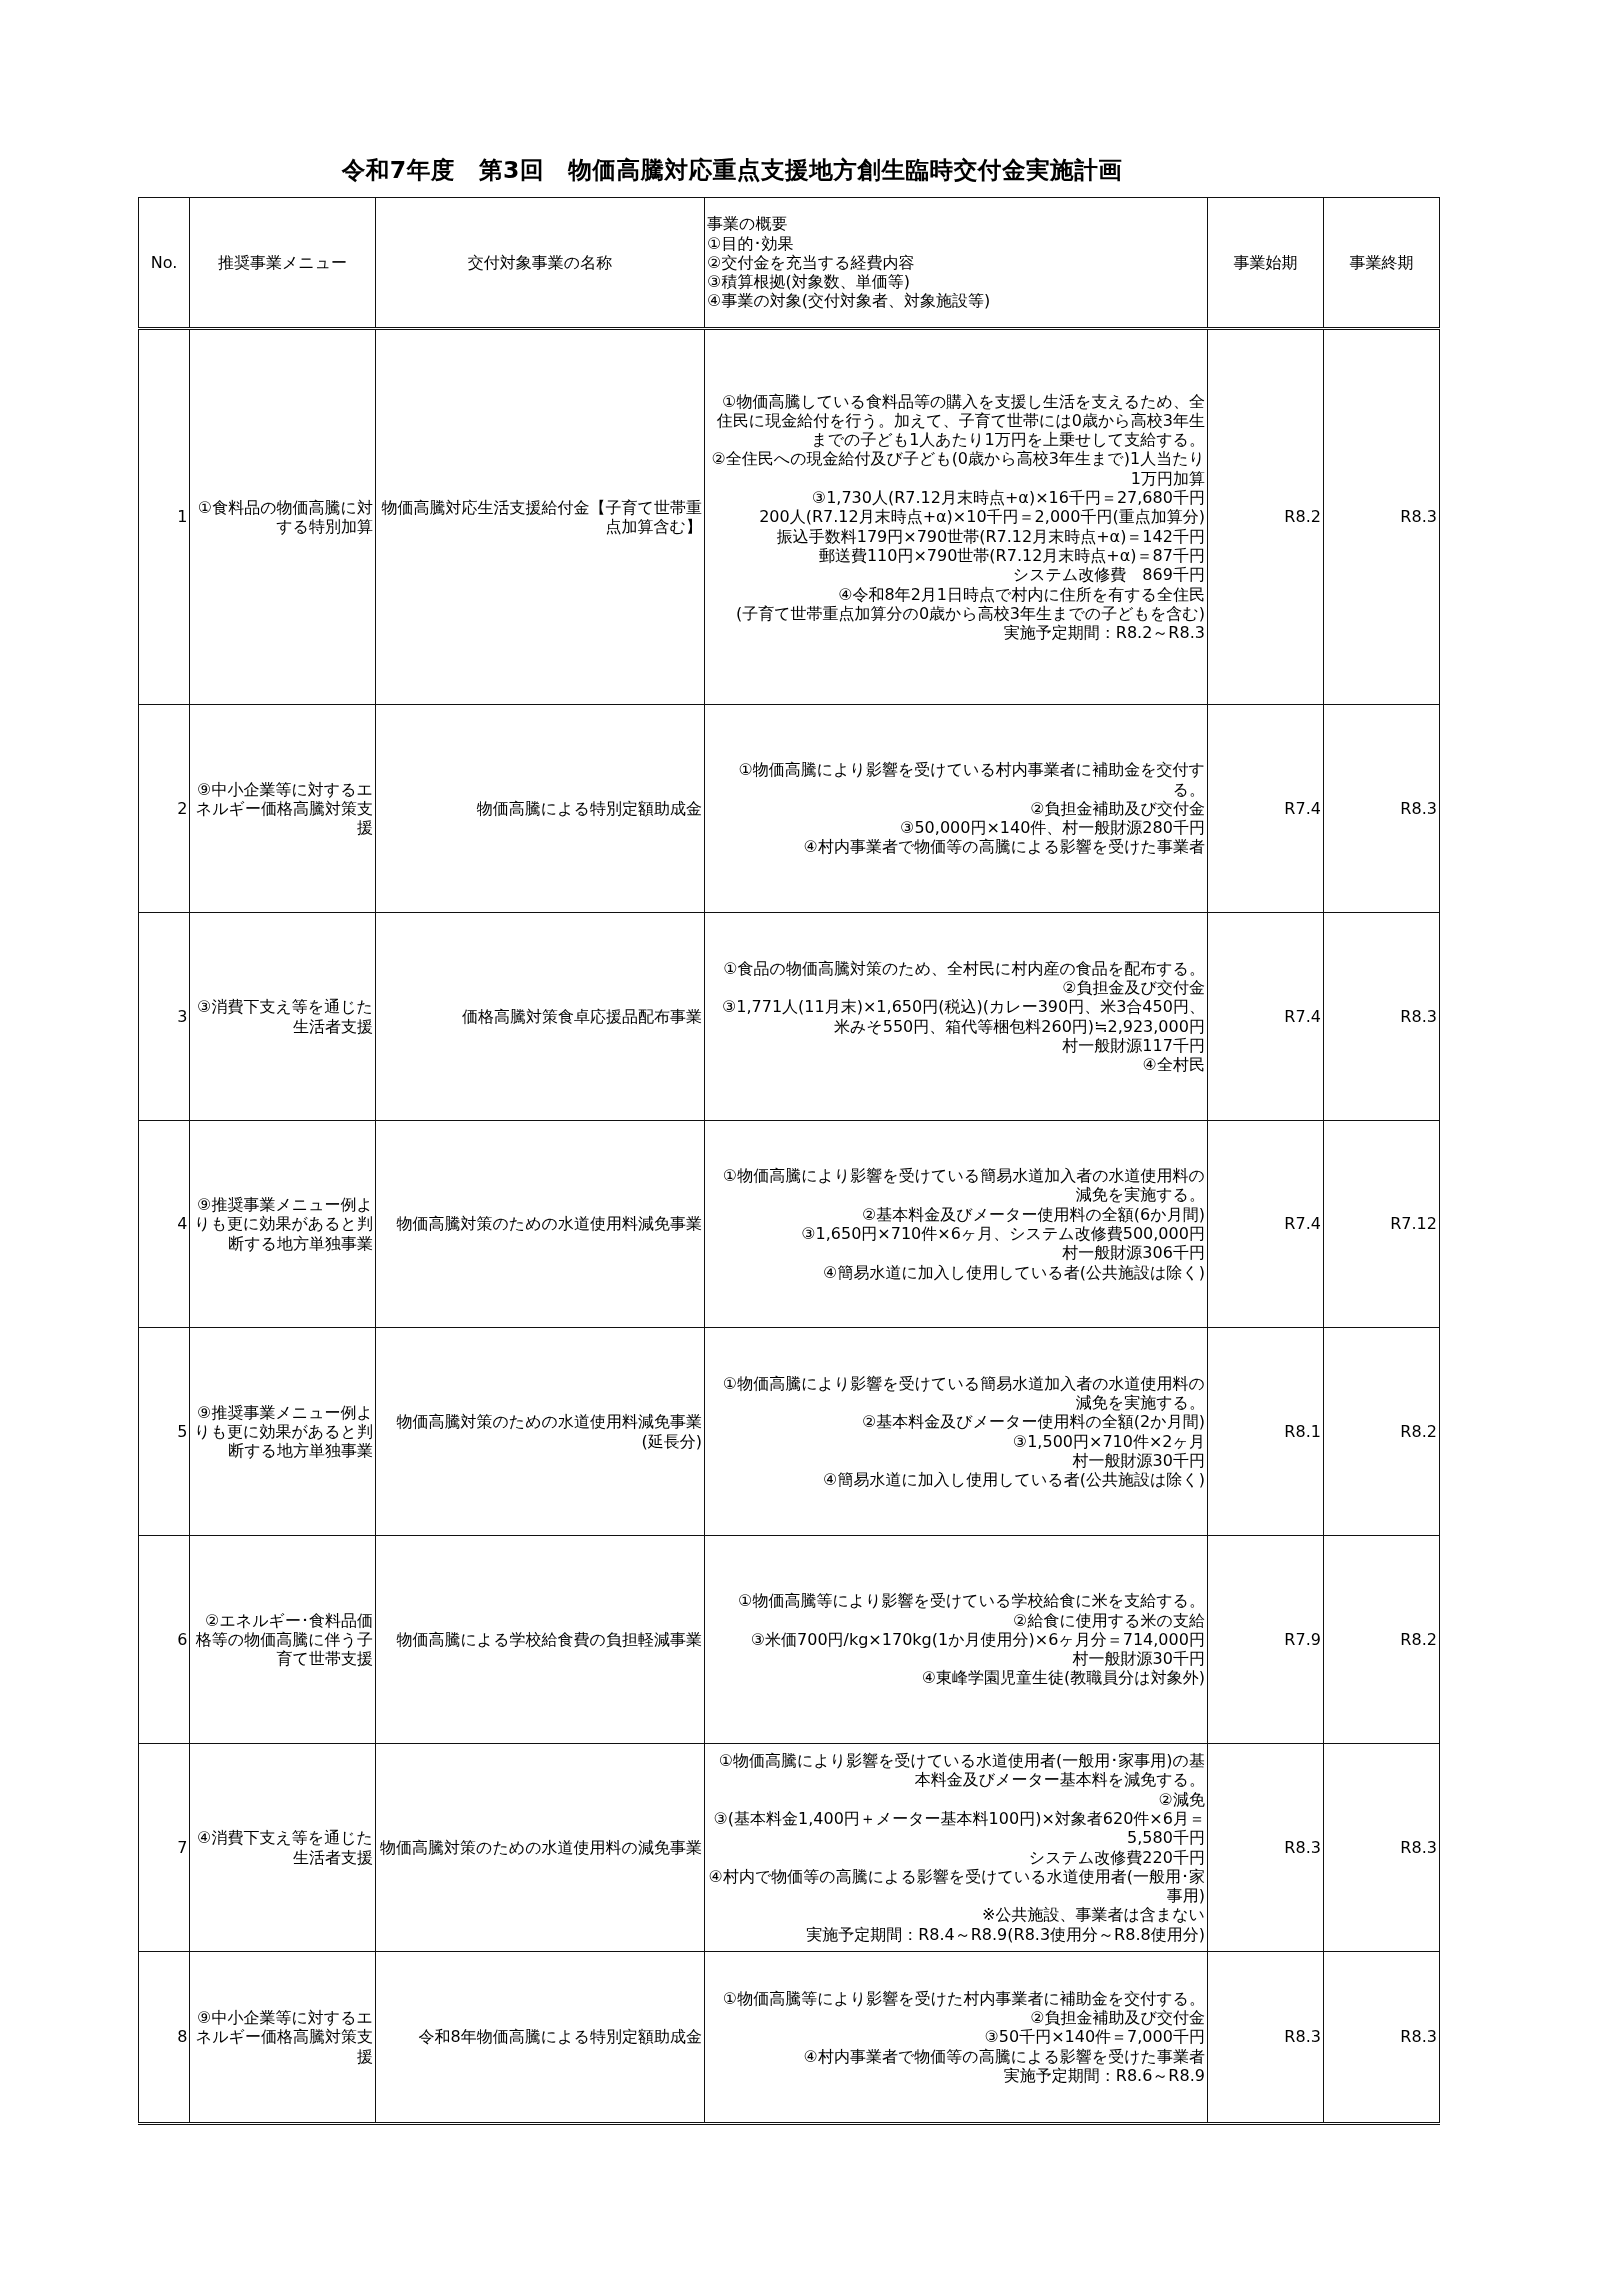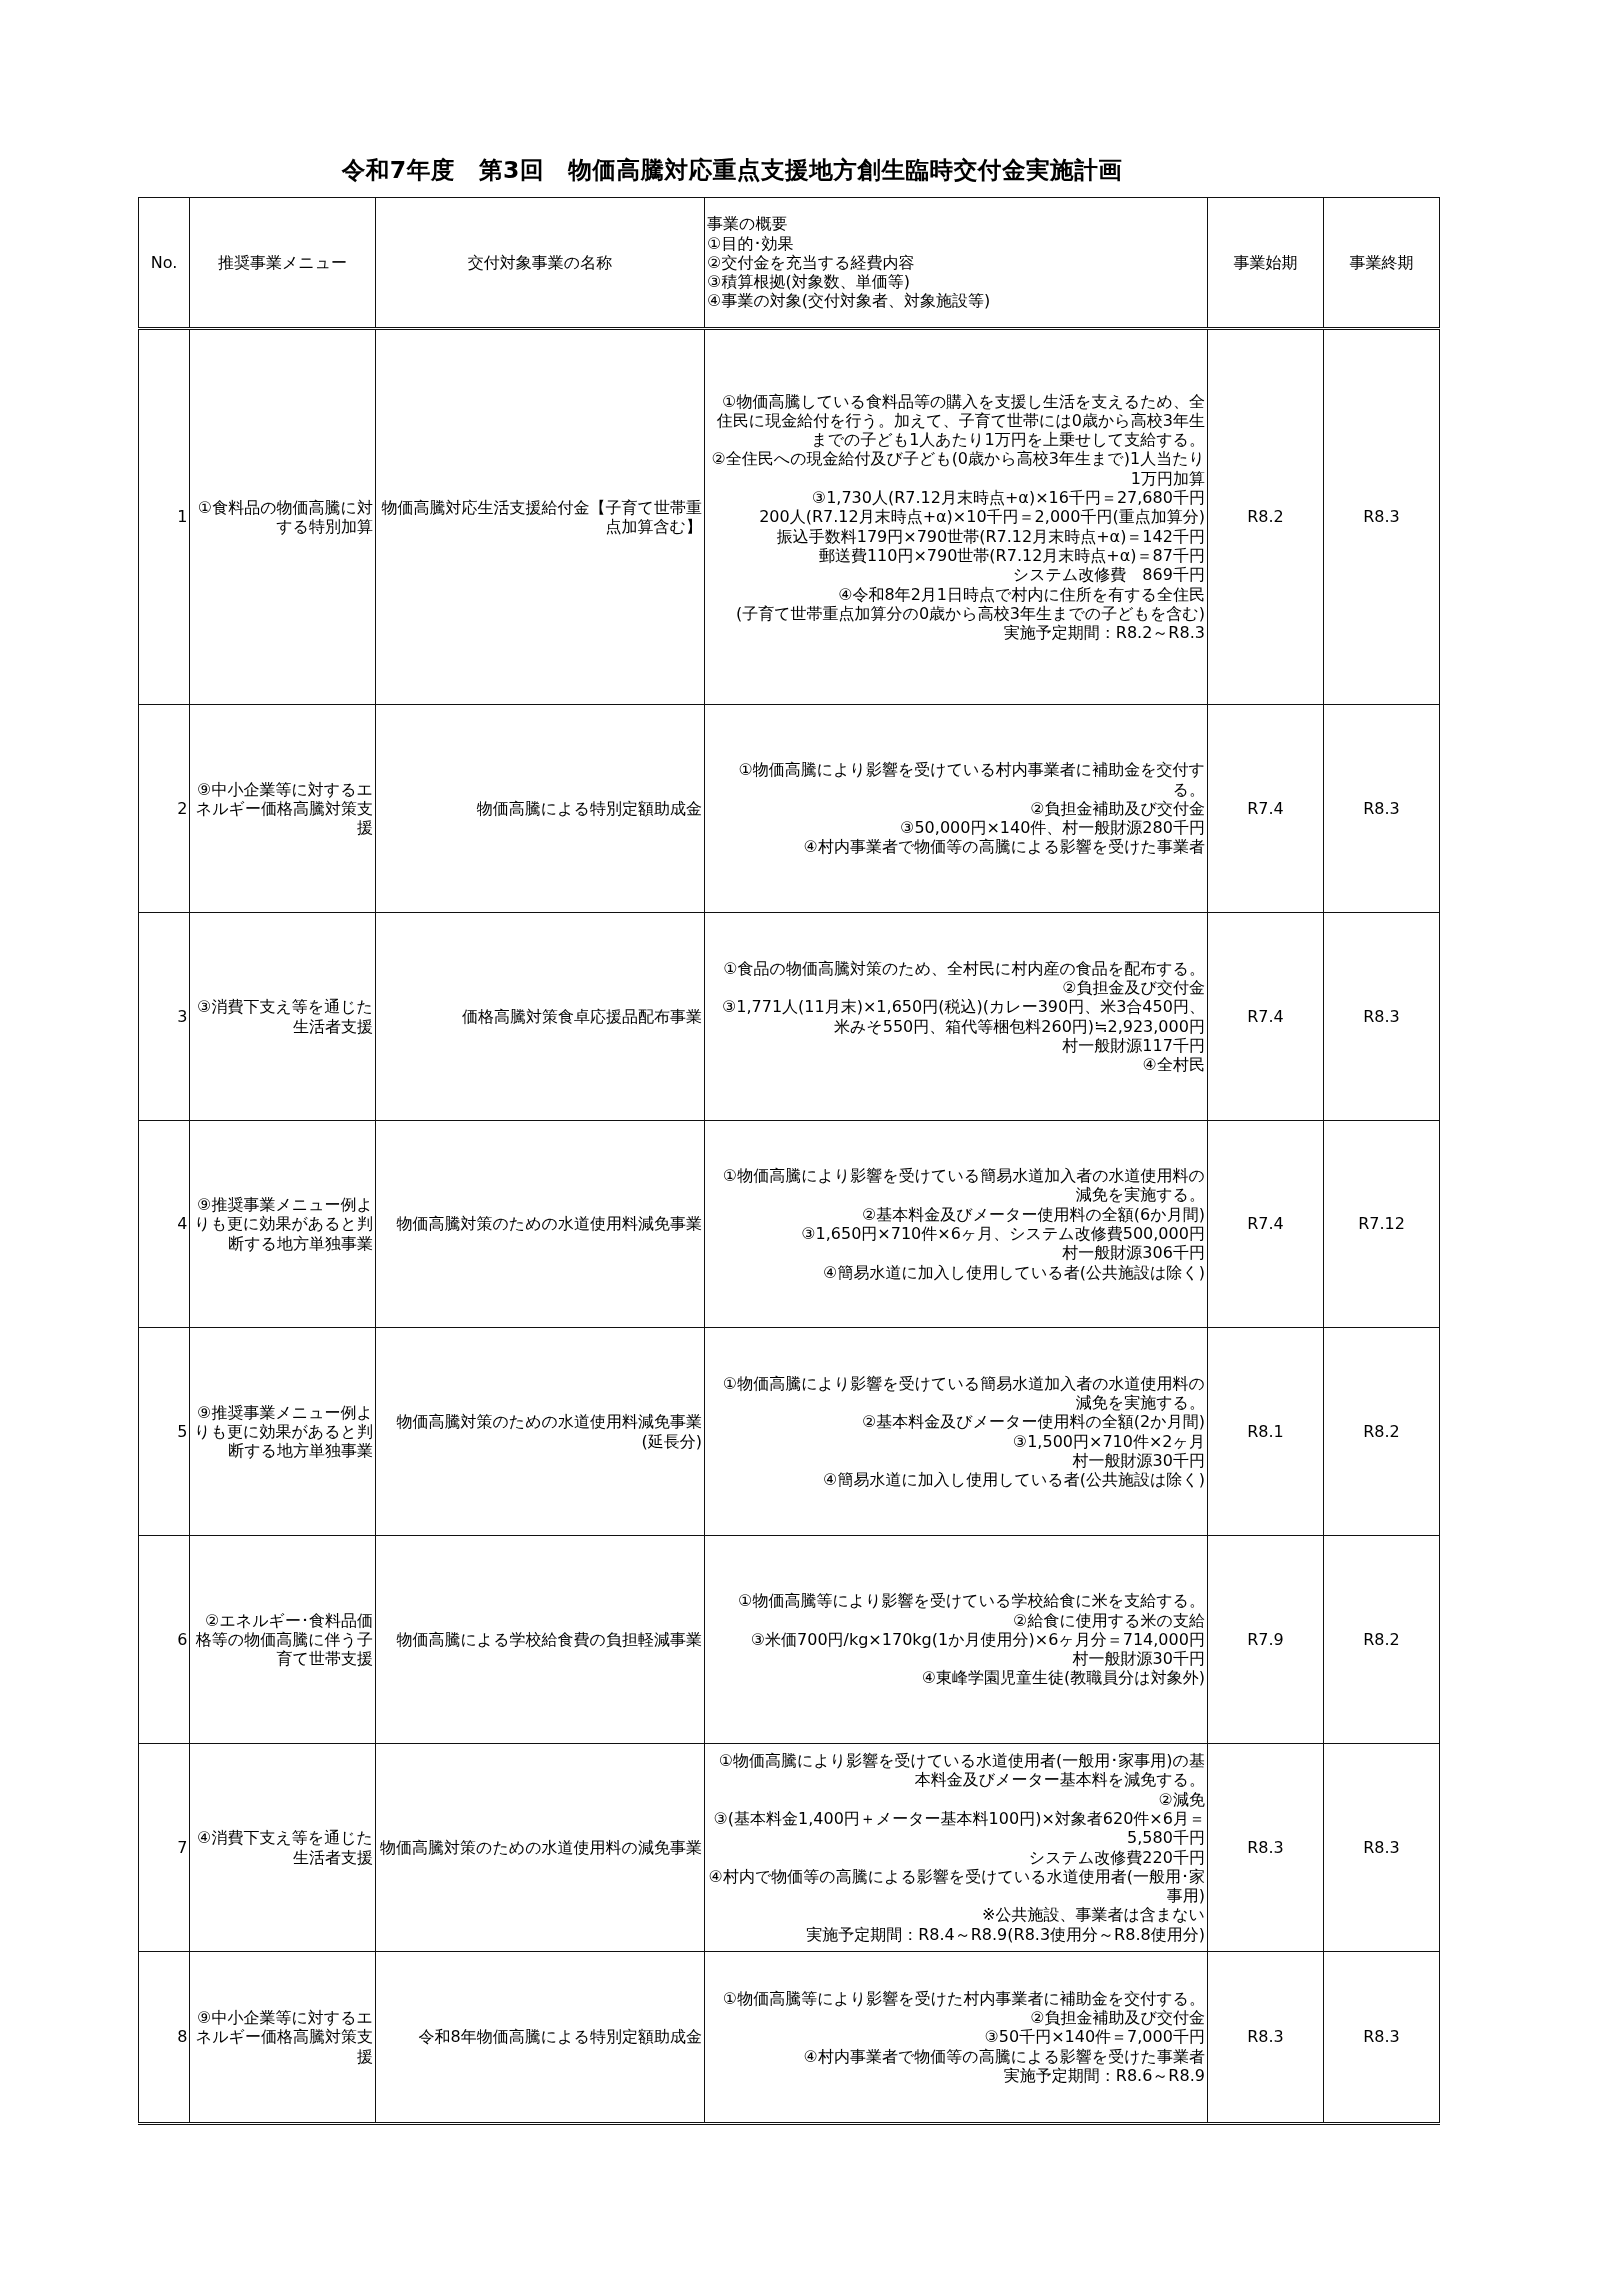--- a/index.html
+++ b/index.html
@@ -9,21 +9,21 @@
            font-size: 23.6px; font-weight: bold; letter-spacing: 0.5px; }
   table.plan { position: absolute; left: 138px; top: 197px; width: 1302px;
                border-collapse: collapse; table-layout: fixed; }
   table.plan td, table.plan th { border: 1.1px solid #111; padding: 0 2.1px;
                font-size: 16px; line-height: 19.3px; font-weight: normal; vertical-align: middle;
                word-break: break-all; overflow: hidden; text-align: right; }
   table.plan thead th { height: 129px; text-align: center; }
   table.plan thead th.desc-head { text-align: left; }
   table.plan thead tr { border-bottom: 3.2px double #111; }
   table.plan tbody td.no { text-align: right; padding-right: 1.6px; }
-  table.plan tbody td.date { text-align: center; }
+  table.plan tbody td.date { text-align: right; }
   table.plan tbody tr { border-bottom: 1.1px solid #111; }
   table.plan tbody tr:last-child td { border-bottom: 3.2px double #111; }
   .desc-line { display: block; white-space: pre-wrap; }
   .clip { overflow: hidden; }
 </style>
 </head>
 <body>
 
 <div class="title">令和7年度　第3回　物価高騰対応重点支援地方創生臨時交付金実施計画</div>
 

